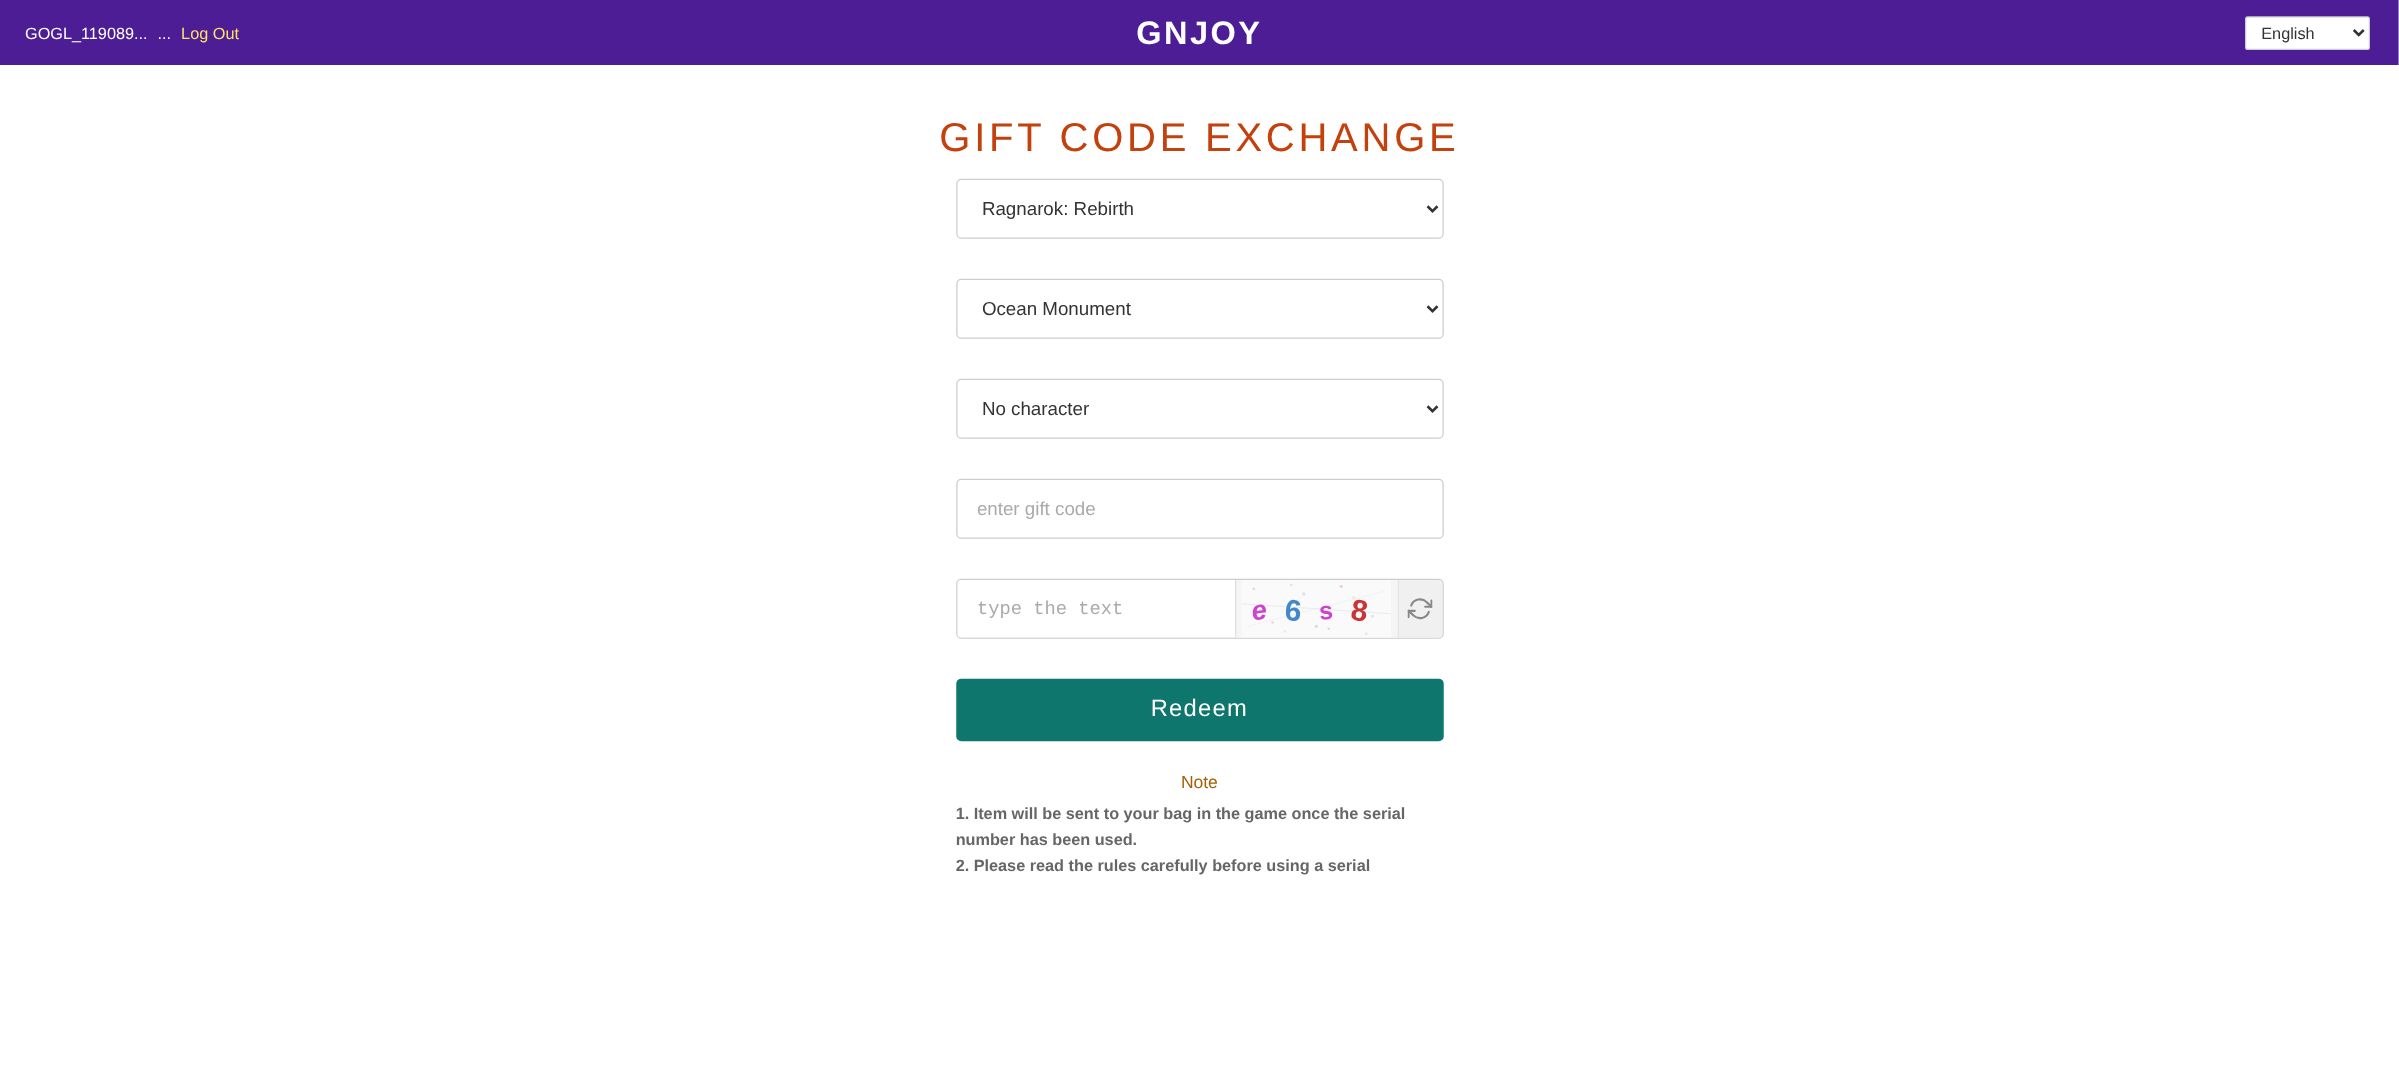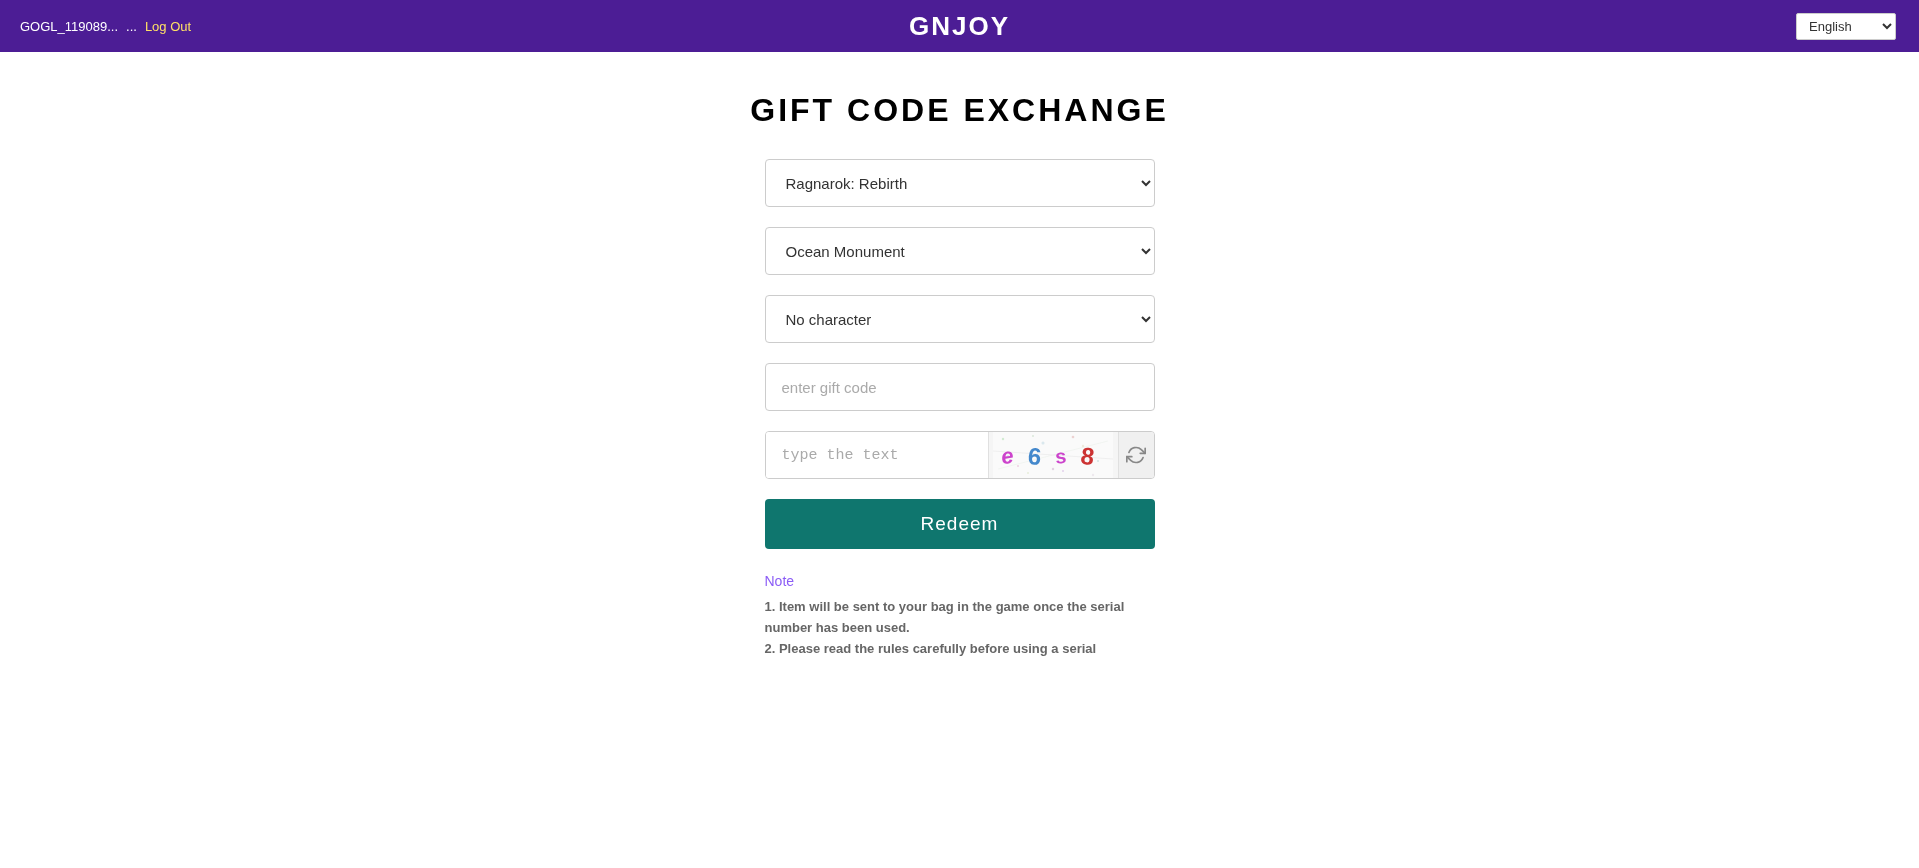--- a/index.html
+++ b/index.html
@@ -73,32 +73,32 @@
     
     .main-content {
       display: flex;
       flex-direction: column;
       align-items: center;
       padding-top: 40px;
       padding-bottom: 40px;
     }
 
     .page-title {
-      color: #000000;
+      color: #c2410c;
       font-size: 32px;
-      font-weight: bold;
+      font-weight: normal;
       letter-spacing: 3px;
-      margin-bottom: 30px;
+      margin-bottom: 14px;
     }
 
     .form-container {
       width: 390px;
       display: flex;
       flex-direction: column;
-      gap: 0;
+      gap: 12px;
     }
 
     .form-group {
       margin-bottom: 20px;
     }
 
     .form-select {
       width: 100%;
       padding: 12px 16px;
       border: 1px solid #cccccc;
@@ -195,22 +195,23 @@
       letter-spacing: 1px;
     }
 
     .note-section {
       width: 390px;
       margin-top: 4px;
     }
 
     .note-title {
       font-size: 14px;
-      color: #8b5cf6;
+      color: #a16207;
       margin-bottom: 8px;
+      text-align: center;
     }
 
     .note-text {
       font-size: 13px;
       color: #666666;
       line-height: 1.6;
       font-weight: bold;
     }
 
     

